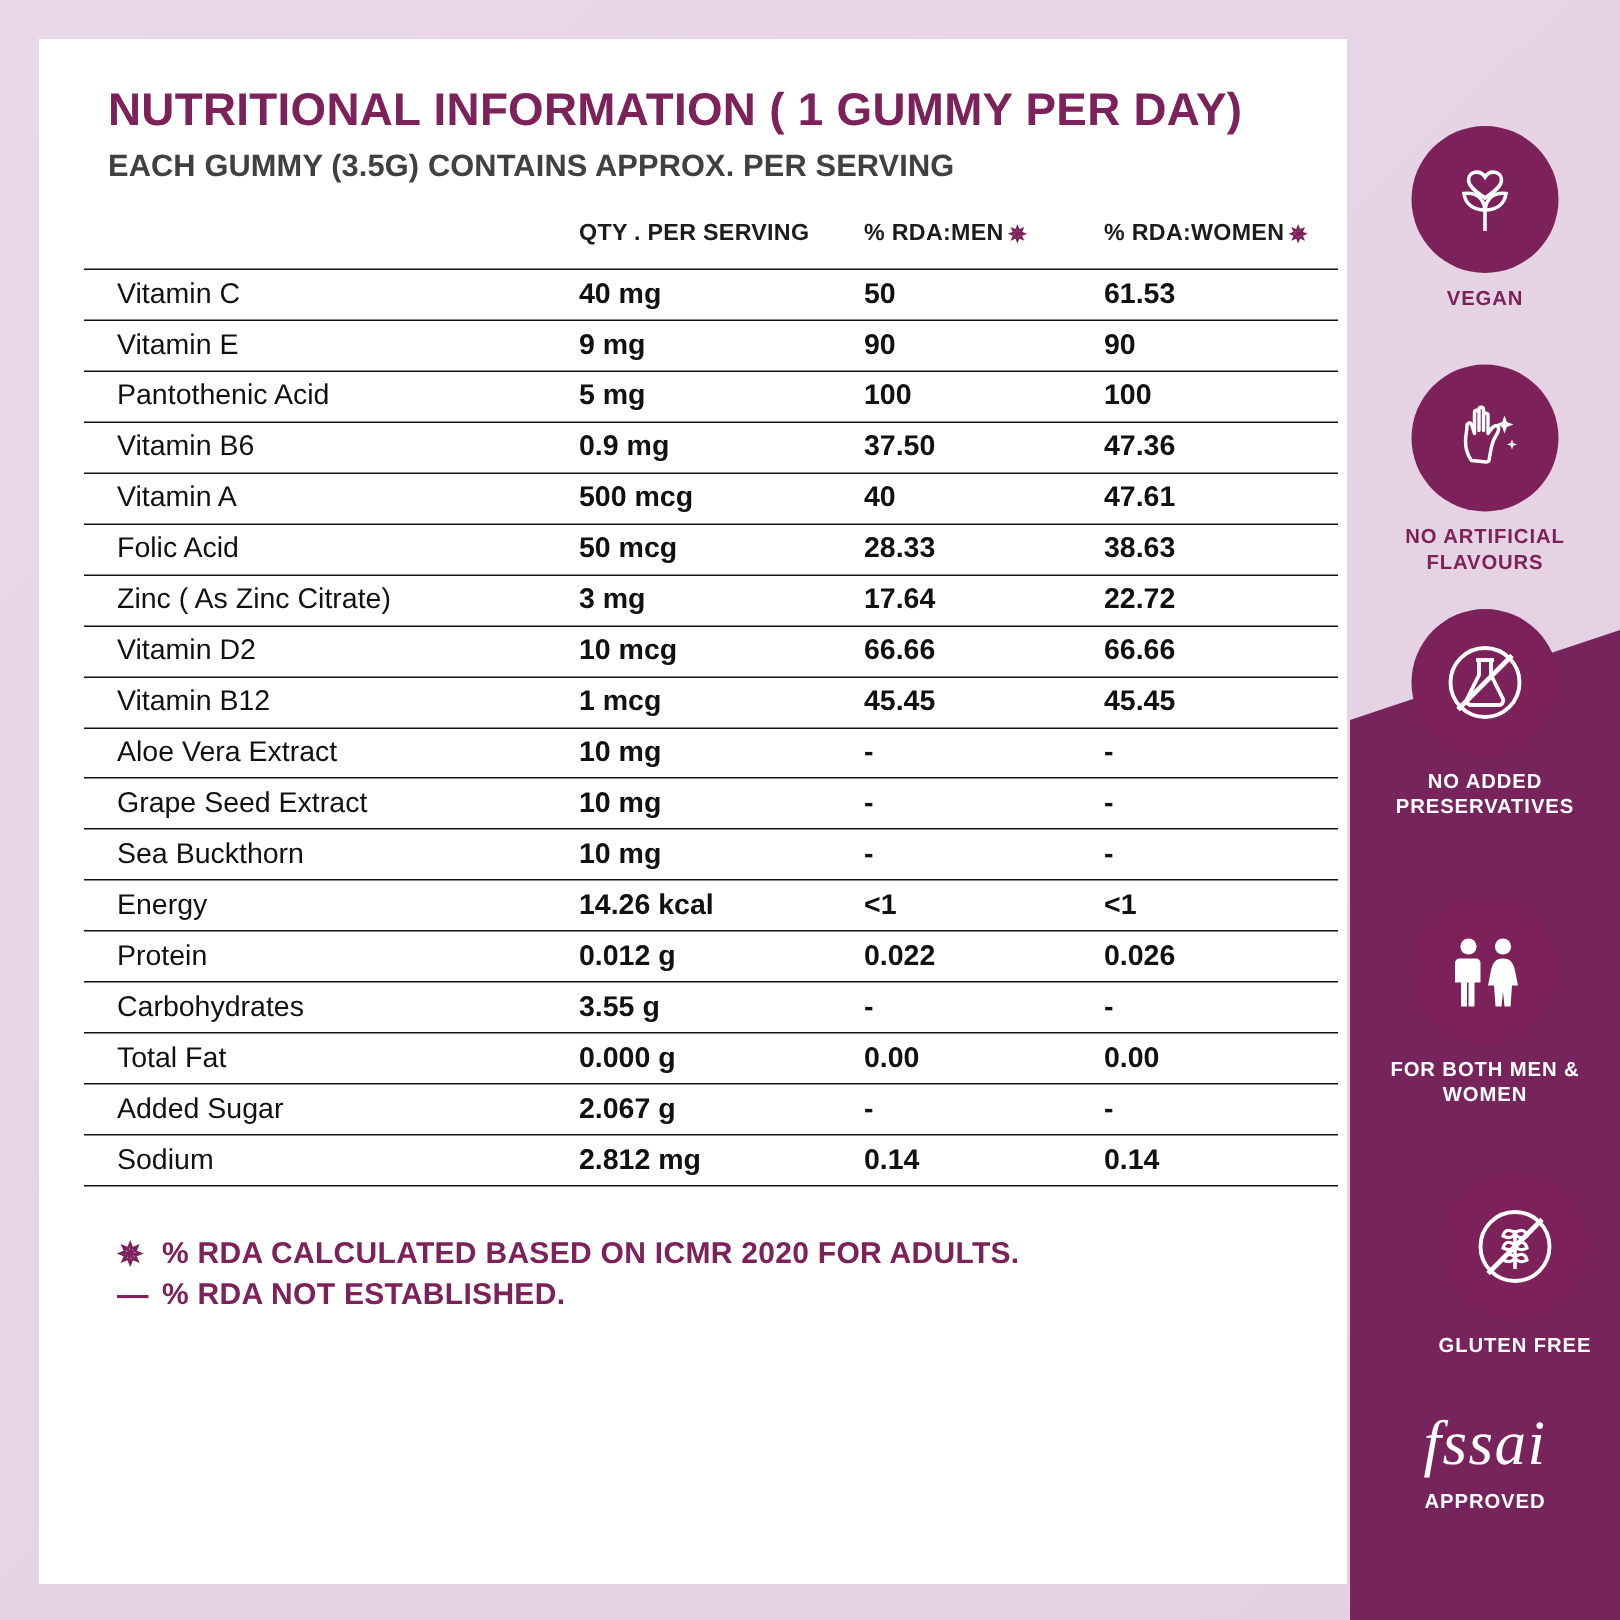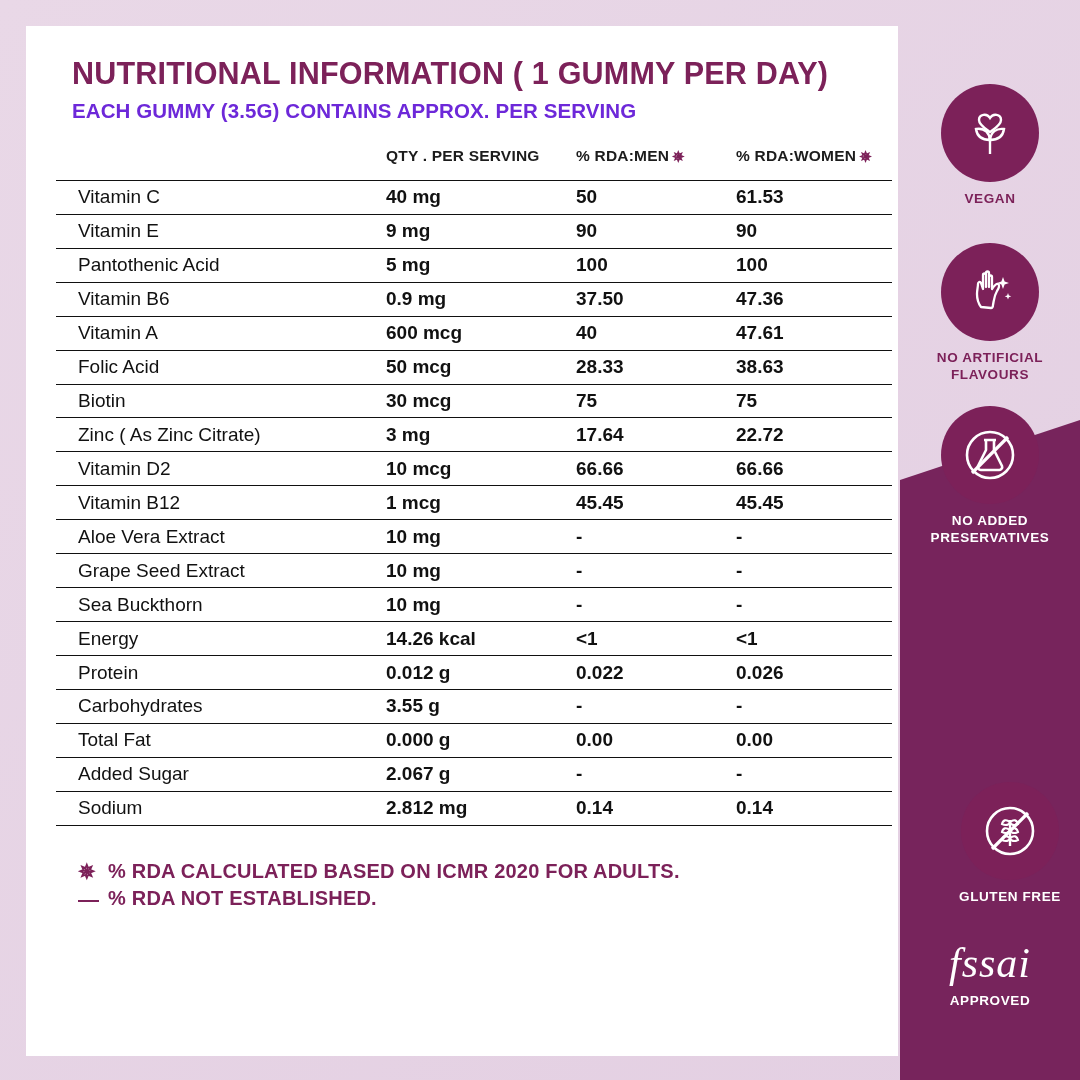--- a/index.html
+++ b/index.html
@@ -49,21 +49,21 @@
   }
   .title {
     color: #7c2159;
     font-size: 30.5px;
     font-weight: bold;
     letter-spacing: 0.2px;
     margin: 6px 0 0 16px;
     white-space: nowrap;
   }
   .subtitle {
-    color: #6d28d9;
+    color: #404040;
     font-size: 20.5px;
     font-weight: bold;
     margin: 8px 0 0 16px;
     letter-spacing: 0.1px;
   }
   table.nutri {
     width: 836px;
     border-collapse: collapse;
     margin-top: 16px;
     table-layout: fixed;
@@ -221,35 +221,29 @@
           <td class="val">100</td>
         </tr>
         <tr>
           <td class="name">Vitamin B6</td>
           <td class="val">0.9 mg</td>
           <td class="val">37.50</td>
           <td class="val">47.36</td>
         </tr>
         <tr>
           <td class="name">Vitamin A</td>
-          <td class="val">600 mcg</td>
+          <td class="val">500 mcg</td>
           <td class="val">40</td>
           <td class="val">47.61</td>
         </tr>
         <tr>
           <td class="name">Folic Acid</td>
           <td class="val">50 mcg</td>
           <td class="val">28.33</td>
           <td class="val">38.63</td>
-        </tr>
-        <tr>
-          <td class="name">Biotin</td>
-          <td class="val">30 mcg</td>
-          <td class="val">75</td>
-          <td class="val">75</td>
         </tr>
         <tr>
           <td class="name">Zinc ( As Zinc Citrate)</td>
           <td class="val">3 mg</td>
           <td class="val">17.64</td>
           <td class="val">22.72</td>
         </tr>
         <tr>
           <td class="name">Vitamin D2</td>
           <td class="val">10 mcg</td>
@@ -360,20 +354,31 @@
       <div class="circle">
         <svg width="66" height="66" viewBox="0 0 66 66" aria-hidden="true">
           <circle cx="33" cy="33" r="23" fill="none" stroke="#fff" stroke-width="2.6"></circle>
           <path d="M27 18h12M29 18v10L21 44a3 3 0 003 4h18a3 3 0 003-4l-8-16V18" fill="none" stroke="#fff" stroke-width="2.6" stroke-linejoin="round"></path>
           <path d="M15 51L51 15" stroke="#fff" stroke-width="3.2"></path>
         </svg>
       </div>
       <div class="badge-label onpurple">NO ADDED PRESERVATIVES</div>
     </div>
 
+    <div class="badge" style="top: 598px;">
+      <div class="circle">
+        <svg width="64" height="64" viewBox="0 0 64 64" aria-hidden="true">
+          <circle cx="21" cy="16" r="5.4" fill="#fff"></circle>
+          <path d="M16 24h10a3 3 0 013 3v13h-4v16h-4V40h-1v16h-4V40h-4V27a3 3 0 013-3z" fill="#fff"></path>
+          <circle cx="44" cy="16" r="5.4" fill="#fff"></circle>
+          <path d="M44 24c5 0 7 3 8 8l2 10h-4l-1 14h-4l-1-10-1 10h-4l-1-14h-4l2-10c1-5 3-8 8-8z" fill="#fff"></path>
+        </svg>
+      </div>
+      <div class="badge-label onpurple">FOR BOTH MEN &amp; WOMEN</div>
+    </div>
 
     <div class="badge" style="top: 782px; padding-left: 20px;">
       <div class="circle">
         <svg width="66" height="66" viewBox="0 0 66 66" aria-hidden="true">
           <circle cx="33" cy="33" r="23" fill="none" stroke="#fff" stroke-width="2.6"></circle>
           <path d="M33 48V22" stroke="#fff" stroke-width="2.4"></path>
           <path d="M33 24c-4-3-7-2-8 2 4 2 7 1 8-2zM33 24c4-3 7-2 8 2-4 2-7 1-8-2z" fill="none" stroke="#fff" stroke-width="2.1"></path>
           <path d="M33 32c-4-3-7-2-8 2 4 2 7 1 8-2zM33 32c4-3 7-2 8 2-4 2-7 1-8-2z" fill="none" stroke="#fff" stroke-width="2.1"></path>
           <path d="M33 40c-4-3-7-2-8 2 4 2 7 1 8-2zM33 40c4-3 7-2 8 2-4 2-7 1-8-2z" fill="none" stroke="#fff" stroke-width="2.1"></path>
           <path d="M15 51L51 15" stroke="#fff" stroke-width="3.2"></path>

